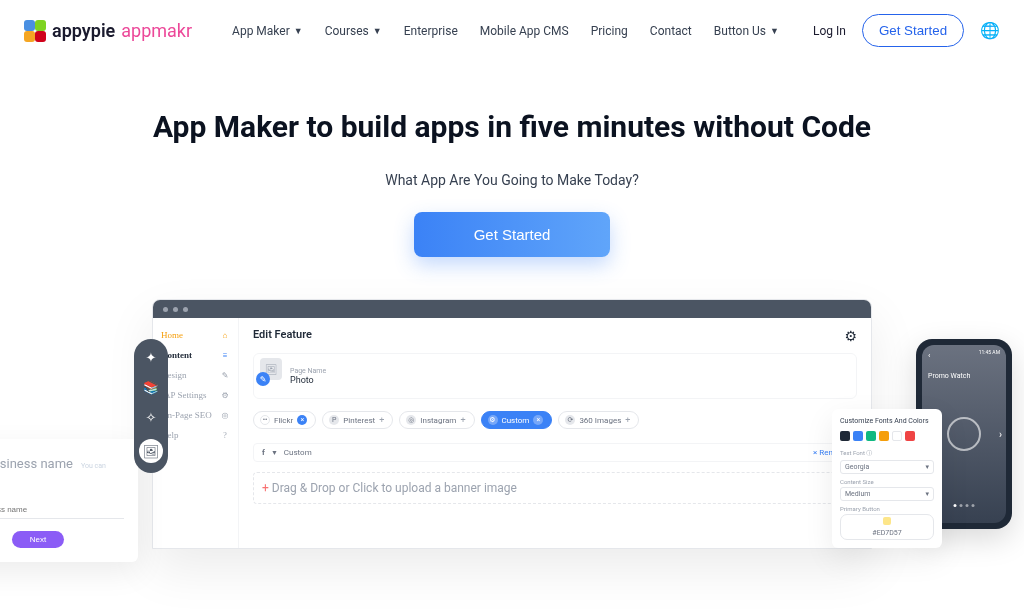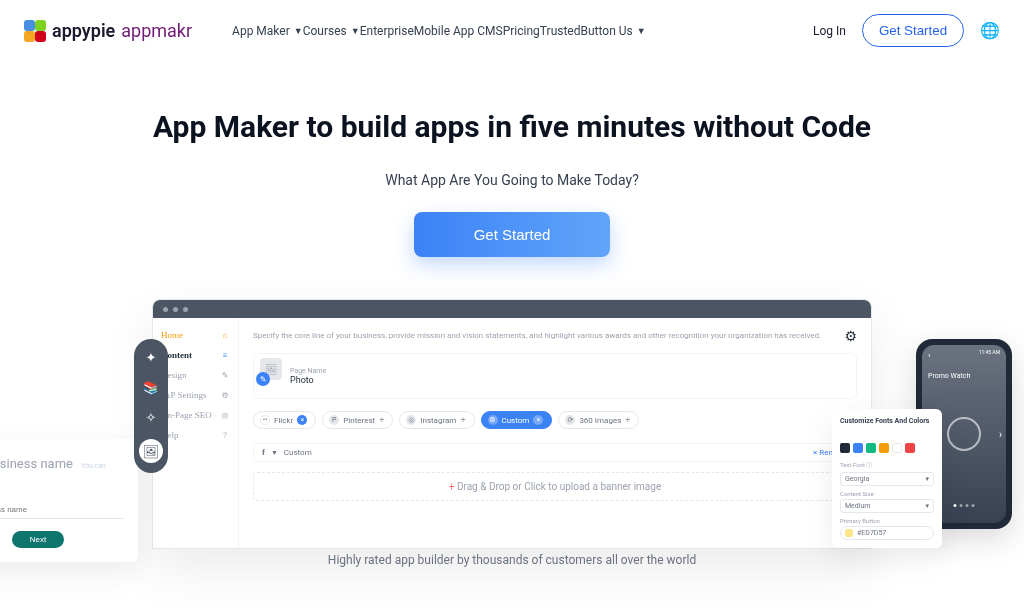--- a/index.html
+++ b/index.html
@@ -30,24 +30,25 @@
       flex-wrap: wrap;
       width: 22px;
       height: 22px;
     }
     .logo-quad { width: 11px; height: 11px; border-radius: 3px; }
     .lq1 { background: #4a90e2; }
     .lq2 { background: #7ed321; }
     .lq3 { background: #f5a623; }
     .lq4 { background: #d0021b; }
     .logo-text1 { color: #1a1a2e; }
-    .logo-text2 { color: #701a75; font-weight: 400; }
+    .logo-text2 { color: #ec4899; font-weight: 400; }
     .nav {
       display: flex;
       align-items: center;
+      gap: 22px;
       font-size: 12px;
       color: #374151;
       margin-left: 20px;
     }
     .nav-item { cursor: pointer; display: flex; align-items: center; gap: 4px; }
     .caret { font-size: 9px; }
     .header-right {
       margin-left: auto;
       display: flex;
       align-items: center;
@@ -212,22 +213,21 @@
       padding: 4px 8px;
       font-size: 8px;
     }
     .remove-link { color: #3b82f6; font-size: 8px; }
 
     .upload-row {
       margin-top: 10px;
       border: 1px dashed #e5e7eb;
       border-radius: 4px;
       padding: 8px;
-      text-align: center;
-      font-size: 10px;
+      font-size: 12px;
       color: #9ca3af;
     }
 
     
     .card-left {
       position: absolute;
       left: -214px;
       top: 140px;
       width: 200px;
       background: #fff;
@@ -243,47 +243,47 @@
       border: none;
       border-bottom: 1px solid #e5e7eb;
       font-size: 8px;
       padding: 4px 0;
       margin-top: 10px;
       color: #9ca3af;
     }
     .card-left-btn {
       display: block;
       margin: 12px auto 0;
-      background: #0f766e;
+      background: #8b5cf6;
       color: #fff;
       border: none;
       border-radius: 12px;
       padding: 4px 18px;
       font-size: 8px;
     }
 
     .card-right {
       position: absolute;
       right: -70px;
       top: 110px;
       width: 110px;
       background: #fff;
       border-radius: 6px;
       box-shadow: 0 10px 30px rgba(0,0,0,0.08);
       padding: 8px;
       z-index: 6;
       font-size: 7px;
       color: #6b7280;
     }
-    .card-right-title { font-size: 7px; font-weight: 700; color: #374151; margin-bottom: 18px; }
+    .card-right-title { font-size: 7px; font-weight: 400; color: #374151; margin-bottom: 6px; }
     .swatches { display: flex; gap: 3px; margin-bottom: 8px; }
     .sw { width: 10px; height: 10px; border-radius: 2px; }
     .field-label { font-size: 6px; color: #9ca3af; margin-top: 4px; }
     .field-select { border: 1px solid #e5e7eb; border-radius: 3px; padding: 2px 4px; margin-top: 2px; font-size: 7px; display:flex; justify-content:space-between; }
-    .color-input { display: flex; align-items: center; gap: 4px; border: 1px solid #e5e7eb; border-radius: 7px; padding: 2px 4px; margin-top: 2px; font-size: 7px; }
+    .color-input { display: flex; align-items: center; gap: 4px; border: 1px solid #e5e7eb; border-radius: 7px; padding: 2px 4px; margin-top: 2px; font-size: 7px; flex-direction: column; }
     .color-dot { width: 8px; height: 8px; background: #fde68a; border-radius: 2px; }
 
     .phone {
       position: absolute;
       right: -140px;
       top: 40px;
       width: 96px;
       height: 190px;
       background: #1f2937;
       border-radius: 16px;
@@ -342,21 +342,21 @@
     <div class="nav-item">
         <span>Enterprise</span>
       </div>
     <div class="nav-item">
         <span>Mobile App CMS</span>
       </div>
     <div class="nav-item">
         <span>Pricing</span>
       </div>
     <div class="nav-item">
-        <span>Trusted</span>
+        <span>Contact</span>
       </div>
     <div class="nav-item">
         <span>Button Us</span>
         <span class="caret">▼</span>
       </div>
   </div>
   <div class="header-right">
     <span>Log In</span>
     <button class="btn-outline">Get Started</button>
     <span class="globe">🌐</span>
@@ -413,21 +413,21 @@
             <span>On-Page SEO</span>
             <span class="side-badge">◎</span>
           </div>
         <div class="side-item">
             <span>Help</span>
             <span class="side-badge">?</span>
           </div>
       </div>
       <div class="main-panel">
         <span class="gear-icon">⚙</span>
-        <div class="panel-desc">Specify the core line of your business, provide mission and vision statements, and highlight various awards and other recognition your organization has received.</div>
+        <div class="panel-title">Edit Feature</div>
         <div class="page-row">
           <div style="position:relative;">
             <div class="page-thumb">🖼</div>
             <div class="edit-icon">✎</div>
           </div>
           <div>
             <div style="font-size:7px;color:#9ca3af;">Page Name</div>
             <div style="font-size:9px;color:#1f2937;">Photo</div>
           </div>
         </div>
@@ -511,14 +511,13 @@
         <span>Medium</span>
         <span>▾</span>
       </div>
     <div class="field-label">Primary Button</div>
     <div class="color-input">
         <div class="color-dot"></div>
         <span>#ED7D57</span>
       </div>
   </div>
 
-  <div class="tagline">Highly rated app builder by thousands of customers all over the world</div>
 </div>
 
 </body></html>

